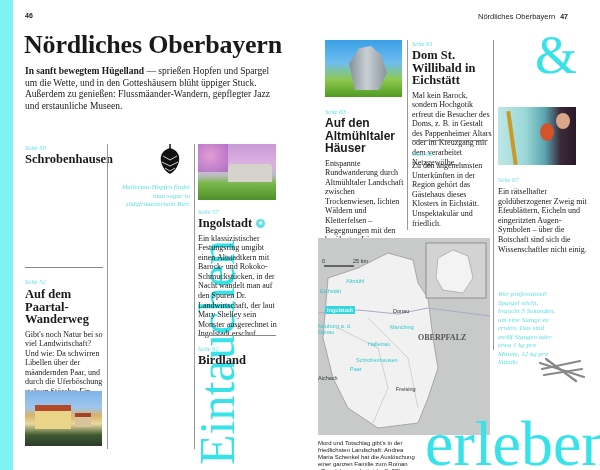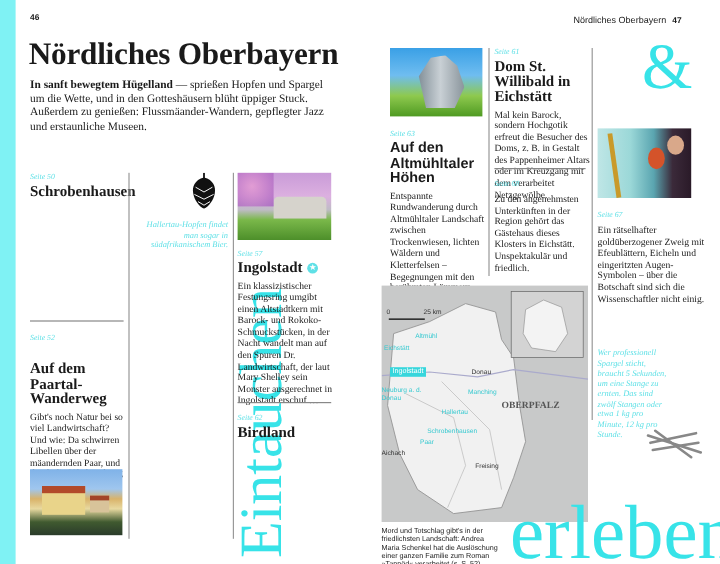--- a/index.html
+++ b/index.html
@@ -35,21 +35,21 @@
   <b>In sanft bewegtem Hügelland</b><span> — sprießen Hopfen und Spargel um die Wette, und in den Gotteshäusern blüht üppiger Stuck. Außerdem zu genießen: Flussmäander-Wandern, gepflegter Jazz und erstaunliche Museen.</span>
 </div>
 
 <div class="abs" style="left:25px;top:144px;width:78px;">
   <div class="seite">Seite 50</div>
   <div class="h" style="margin-top:2px;">Schrobenhausen</div>
 </div>
 <div class="hline" style="left:25px;top:267px;width:78px;"></div>
 <div class="abs" style="left:25px;top:278px;width:78px;">
   <div class="seite">Seite 52</div>
-  <div class="h" style="margin-top:16px;">Auf dem Paartal-Wanderweg</div>
+  <div class="h" style="margin-top:3px;">Auf dem Paartal-Wanderweg</div>
   <div class="body" style="margin-top:4px;">Gibt's noch Natur bei so viel Landwirtschaft? Und wie: Da schwirren Libellen über der mäandernden Paar, und durch die Uferböschung staksen Störche: Ein Wanderweg der Überraschungen!</div>
 </div>
 <div class="photo" style="left:25px;top:391px;width:77px;height:55px;background:linear-gradient(180deg,#7fb2e8 0%,#9fc6ee 30%,#d9b36a 45%,#e8d9a0 60%,#405a30 80%,#2a3b2a 100%);">
   <div style="position:absolute;left:10px;top:14px;width:36px;height:24px;background:#e9d48a;border-top:6px solid #b24a2a;"></div>
   <div style="position:absolute;left:50px;top:22px;width:16px;height:14px;background:#d8c39a;border-top:4px solid #a34428;"></div>
 </div>
 <div class="vline" style="left:107px;top:144px;height:305px;"></div>
 
 <div class="abs" style="left:158px;top:144px;width:24px;height:30px;">
   <svg width="24" height="30" viewBox="0 0 24 30">
@@ -85,21 +85,21 @@
 <div class="abs running" style="left:478px;top:12px;">
   <span>Nördliches Oberbayern</span>
   <span class="pagenum" style="margin-left:3px;">47</span>
 </div>
 
 <div class="photo" style="left:325px;top:40px;width:77px;height:57px;background:linear-gradient(180deg,#3aa0e6 0%,#6fbdf0 40%,#8ec94e 70%,#4f9a22 100%);">
   <div style="position:absolute;left:22px;top:6px;width:40px;height:44px;background:linear-gradient(90deg,#7c8a93,#c9d0d5,#8a959c);clip-path:polygon(20% 100%,5% 40%,30% 5%,60% 0,85% 20%,100% 60%,80% 100%);"></div>
 </div>
 <div class="abs" style="left:325px;top:108px;width:80px;">
   <div class="seite">Seite 63</div>
-  <div class="h" style="margin-top:2px;font-family:'Liberation Sans',sans-serif;font-size:12px;">Auf den Altmühltaler Höhen</div>
+  <div class="h" style="margin-top:2px;font-family:'Liberation Sans',sans-serif;font-size:12px;">Auf den Altmühltaler Häuser</div>
   <div class="body" style="margin-top:4px;">Entspannte Rundwanderung durch Altmühltaler Landschaft zwischen Trockenwiesen, lichten Wäldern und Kletterfelsen – Begegnungen mit den berühmten Lämmern inklusive.</div>
 </div>
 <div class="vline" style="left:407px;top:40px;height:190px;"></div>
 
 <div class="abs" style="left:412px;top:40px;width:80px;">
   <div class="seite">Seite 61</div>
   <div class="h" style="margin-top:2px;">Dom St. Willibald in Eichstätt</div>
   <div class="body" style="margin-top:4px;">Mal kein Barock, sondern Hochgotik erfreut die Besucher des Doms, z. B. in Gestalt des Pappenheimer Altars oder im Kreuzgang mit dem verarbeitet Netzgewölbe.</div>
 </div>
 <div class="hline" style="left:412px;top:140px;width:76px;"></div>

